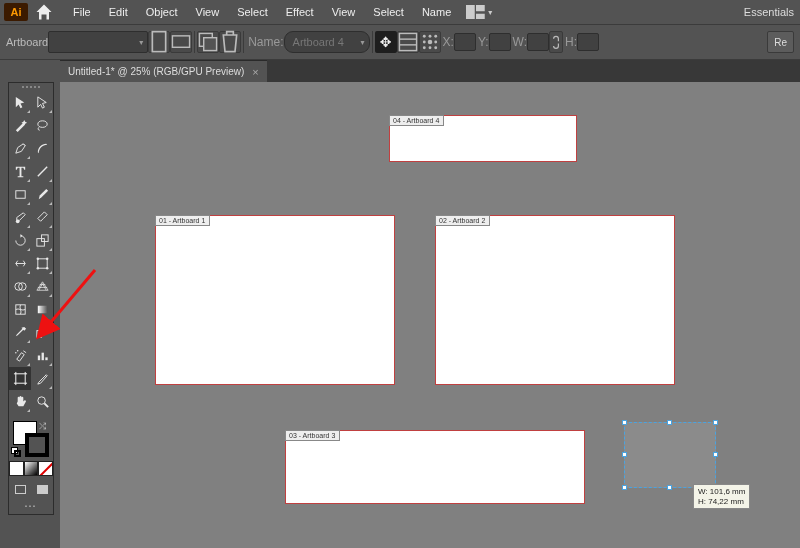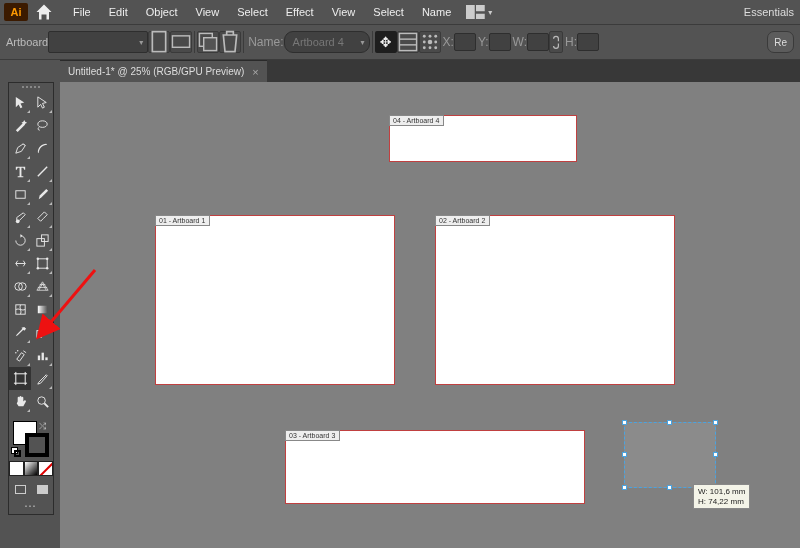--- a/index.html
+++ b/index.html
@@ -16,21 +16,21 @@
   
   .controlbar { height: 36px; background: #535353; border-top:1px solid #3b3b3b; border-bottom:1px solid #3b3b3b; display:flex; align-items:center; color:#bbb; font-size:11px; padding:0 6px; }
   .controlbar .dropdown { height:22px; background:#414141; border:1px solid #2e2e2e; border-radius:2px; display:flex; align-items:center; padding:0 16px 0 8px; font-size:11px; color:#ccc; position:relative; }
   .controlbar .dropdown::after { content:"▾"; position:absolute; right:4px; font-size:8px; color:#999; }
   .cb-icon { width:22px; height:22px; background:#4a4a4a; border:1px solid #3a3a3a; border-radius:2px; display:flex; align-items:center; justify-content:center; color:#999; font-size:12px; }
   .cb-sep { width:1px; height:22px; background:#3b3b3b; margin:0 2px; }
   .cb-label { color:#999; font-size:12px; margin-left:2px; }
   .cb-field { width:22px; height:18px; background:#414141; border:1px solid #2e2e2e; border-radius:2px; color:#888; font-size:9px; display:flex; align-items:center; padding:0 4px; }
   .cb-movekey { width:22px; height:22px; background:#1e1e1e; border-radius:2px; display:flex; align-items:center; justify-content:center; color:#eee; font-size:14px; }
   .cb-right { margin-left:auto; display:flex; align-items:center; gap:4px; }
-  .cb-rect-btn { height:22px; background:#5c5c5c; border:1px solid #3a3a3a; border-radius:7px; padding:0 6px; font-size:10px; color:#ddd; display:flex; align-items:center; }
+  .cb-rect-btn { height:22px; background:#5c5c5c; border:1px solid #3a3a3a; border-radius:2px; padding:0 6px; font-size:10px; color:#ddd; display:flex; align-items:center; }
 
   
   .tabbar { height:22px; background:#383838; display:flex; align-items:stretch; margin-left:60px; }
   .doc-tab { background:#535353; border-top:1px solid #2a2a2a; display:flex; align-items:center; padding:0 8px; color:#ddd; font-size:10px; gap:8px;justify-content:space-between; }
   .doc-tab .close { color:#aaa; font-size:11px; }
 
   
   .sidebar { position:absolute; top:60px; left:0; width:60px; bottom:0; background:#535353; }
   .panel-strip { position:absolute; top:60px; left:0; width:8px; bottom:0; background:#323232; }
   .toolpanel { position:absolute; top:82px; left:8px; width:46px; background:#535353; border:1px solid #2c2c2c; }

